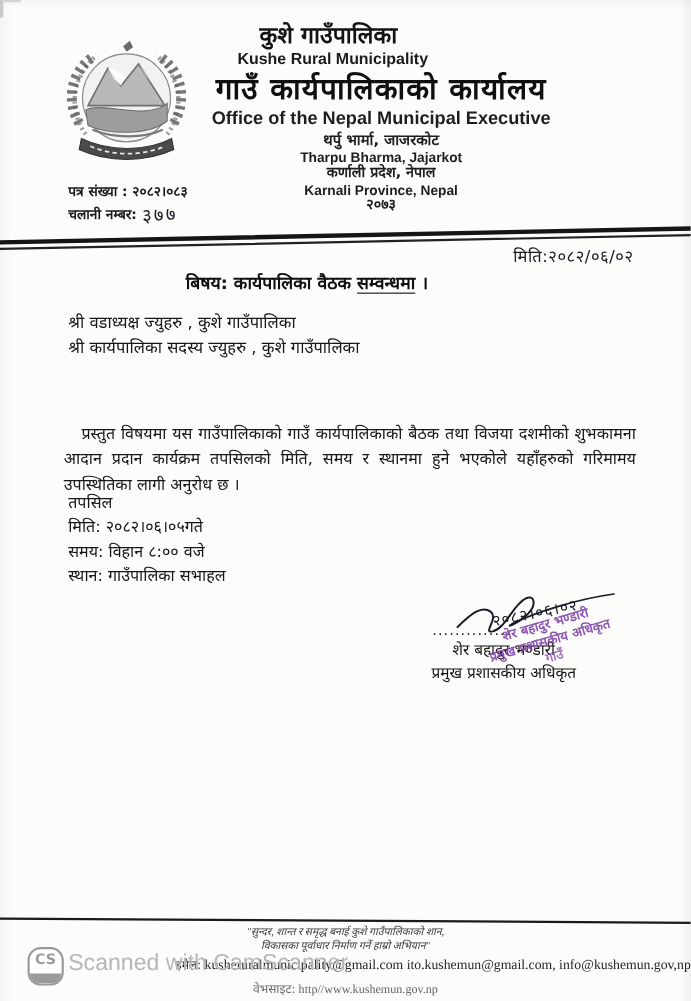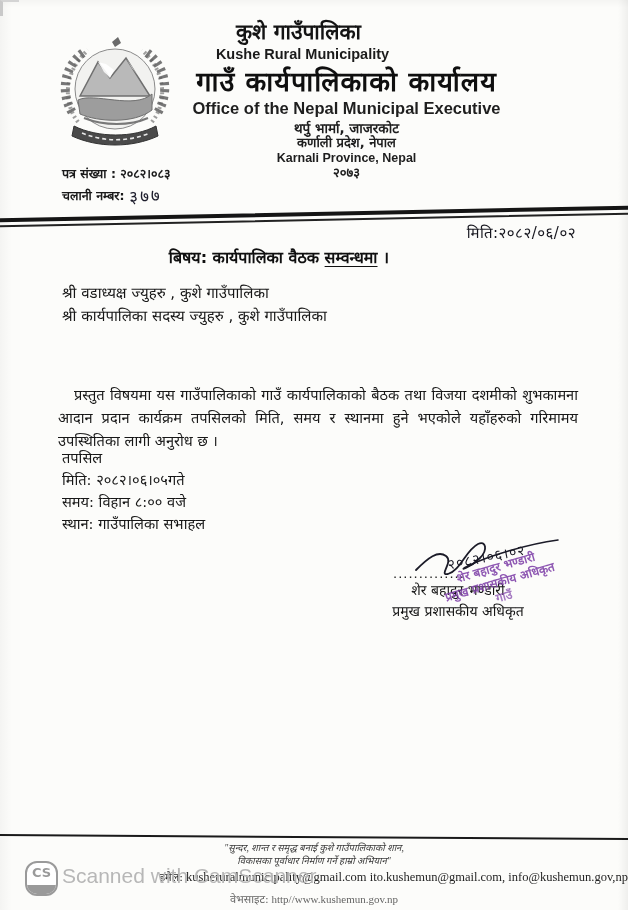--- a/index.html
+++ b/index.html
@@ -108,20 +108,21 @@
       <path d="M28,99 C50,108 74,108 96,99" stroke="#e8e8e8" stroke-width="1.6" stroke-dasharray="4 3" fill="none"></path>
     </g>
   </svg>
 
   <div class="abs header-text">
     <div class="h-line1 np">कुशे गाउँपालिका</div>
     <div class="h-line2 en-serif">Kushe Rural Municipality</div>
     <div class="h-line3 np">गाउँ कार्यपालिकाको कार्यालय</div>
     <div class="h-line4 en-serif">Office of the Nepal Municipal Executive</div>
     <div class="h-line5 np">थर्पु भार्मा, जाजरकोट</div>
+    <div class="h-line6 en-serif">Tharpu Bharma, Jajarkot</div>
     <div class="h-line7 np">कर्णाली प्रदेश, नेपाल</div>
     <div class="h-line8 en-serif">Karnali Province, Nepal</div>
     <div class="h-line9 np">२०७३</div>
   </div>
 
   <div class="abs refs">
     <div>पत्र संख्या : २०८२।०८३</div>
     <div>
       <span>चलानी नम्बर:</span>
       <span class="hand dispatch-val">३७७</span>

